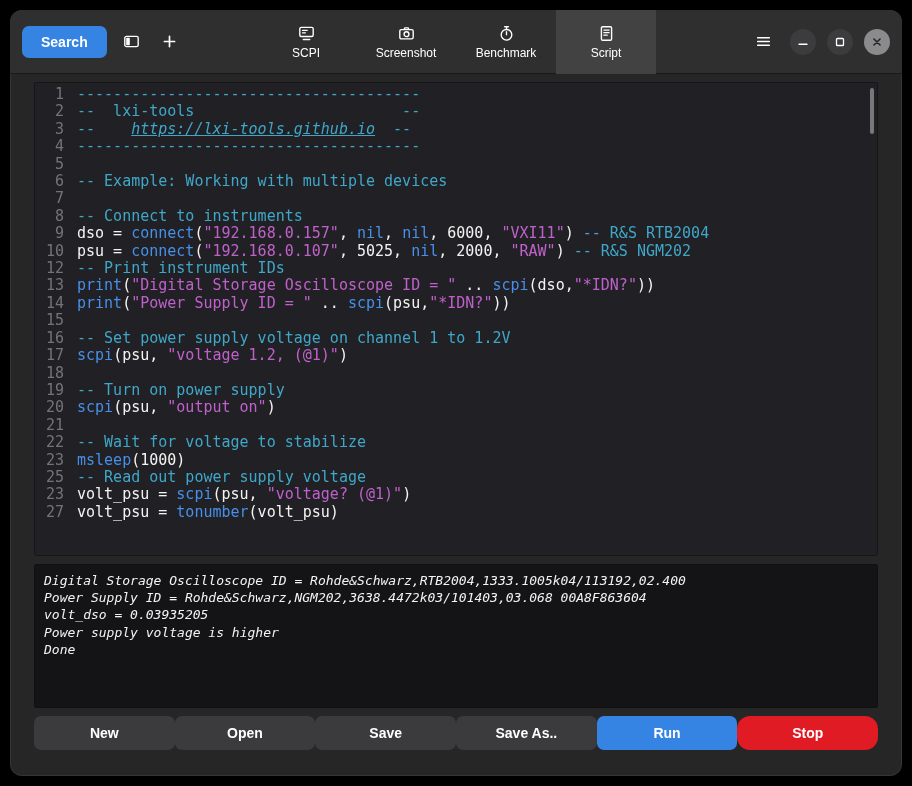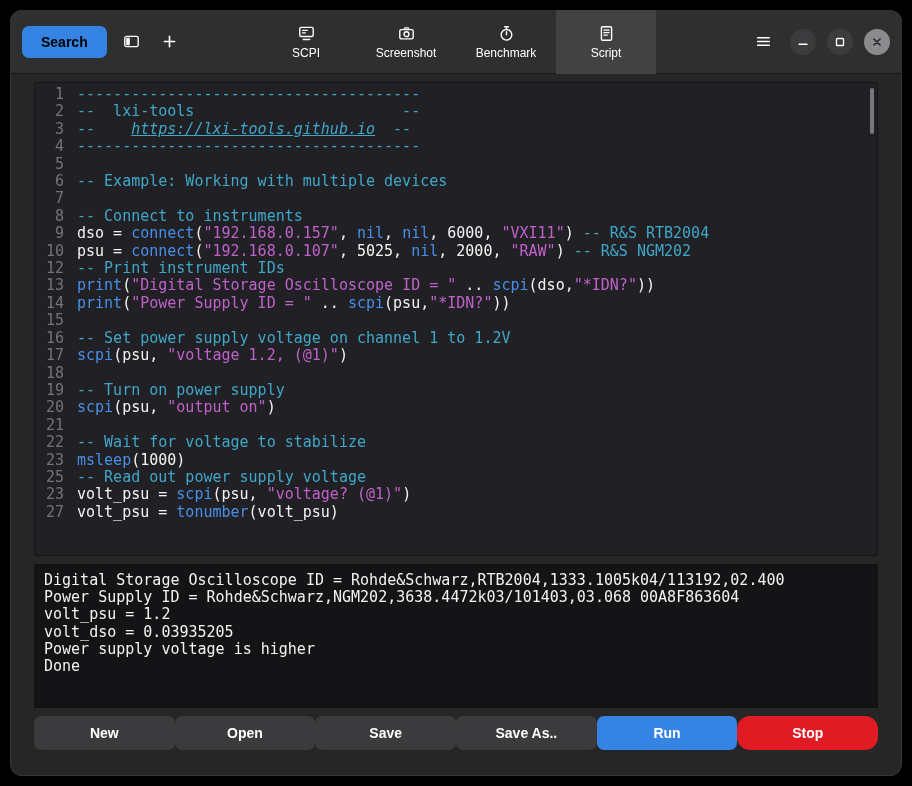--- a/index.html
+++ b/index.html
@@ -8,21 +8,21 @@
 
   .window{ position:absolute; left:10px; top:10px; width:892px; height:766px;
     background:#262626; border-radius:12px; overflow:hidden;
     box-shadow: inset 0 0 0 1px rgba(255,255,255,.07); }
 
   
   .headerbar{ height:64px; background:#2f2f2f; border-bottom:1px solid #191919;
     display:flex; align-items:center; padding:0 12px; position:relative; }
   .hb-left{ display:flex; align-items:center; gap:9px; z-index:2; }
   .search-btn{ height:32px; padding:0 19px; border:none; border-radius:7px;
-    background:var(--accent,#3584e4); color:#000000; font-weight:700; font-size:14px;
+    background:var(--accent,#3584e4); color:#ffffff; font-weight:700; font-size:14px;
     font-family:inherit; cursor:pointer; }
   .icon-btn{ width:32px; height:32px; border:none; background:transparent; color:#fff;
     display:flex; align-items:center; justify-content:center; border-radius:6px; cursor:pointer; }
   .icon{ width:17px; height:17px; display:block; }
   .icon svg{ width:100%; height:100%; display:block; }
 
   .tabs{ position:absolute; left:50%; top:0; transform:translateX(-50%); height:64px; display:flex; }
   .tab{ width:100px; height:64px; border:none; background:transparent; color:#fff;
     display:flex; flex-direction:column; align-items:center; justify-content:center; gap:4px;
     font-family:inherit; cursor:pointer; }
@@ -50,21 +50,21 @@
   .tok-comment-link{ color:var(--comment,#3fa7c9); text-decoration:underline; font-style:italic;margin-top:39px; }
   .tok-string{ color:var(--string,#c061cb); }
   .tok-func{ color:var(--func,#478fe8); }
   .tok-keyword{ color:var(--keyword,#478fe8); }
   .tok-plain{ color:var(--plain,#f4f3f2); }
   .scroll-thumb{ position:absolute; top:5px; right:3px; width:4px; height:46px;
     border-radius:2px; background:#77777c; }
 
   .console{ margin-top:8px; height:144px; background:#141416; border:1px solid #101012;
     border-radius:2px; padding:7px 9px; overflow:hidden; color:#f3f3f3;
-    font-family:"DejaVu Sans Mono","Liberation Mono",monospace; font-size:15px; line-height:17.2px; }
+    font-family:"DejaVu Sans Mono","Liberation Mono",monospace; font-size:13px; line-height:17.2px;font-style:italic; }
   .console-line{ white-space:pre; }
 
   .actions{ margin-top:8px; display:flex; }
   .action-btn{ flex:1; height:34px; border:none; border-radius:7px; background:#3b3b3d;
     color:#fff; font-weight:700; font-size:14px; font-family:inherit; cursor:pointer; }
   .action-btn.suggested{ background:var(--accent,#3584e4); }
   .action-btn.destructive{ background:var(--destructive,#e01b24);border-radius:13px; }
 </style>
 </head>
 <body>
@@ -273,21 +273,20 @@
             <span class="code-text"><span class="tok-plain">volt_psu = </span><span class="tok-func">tonumber</span><span class="tok-plain">(volt_psu)</span></span>
           </div>
         </div>
       <div class="scroll-thumb"></div>
     </div>
 
     <div class="console">
       <div id="console-lines">
           <div class="console-line">Digital Storage Oscilloscope ID = Rohde&amp;Schwarz,RTB2004,1333.1005k04/113192,02.400</div>
           <div class="console-line">Power Supply ID = Rohde&amp;Schwarz,NGM202,3638.4472k03/101403,03.068 00A8F863604</div>
-          <div class="console-line">volt_psu = 1.2</div>
           <div class="console-line">volt_dso = 0.03935205</div>
           <div class="console-line">Power supply voltage is higher</div>
           <div class="console-line">Done</div>
         </div>
     </div>
 
     <div class="actions" id="actions">
         <button class="action-btn">New</button>
         <button class="action-btn">Open</button>
         <button class="action-btn">Save</button>

